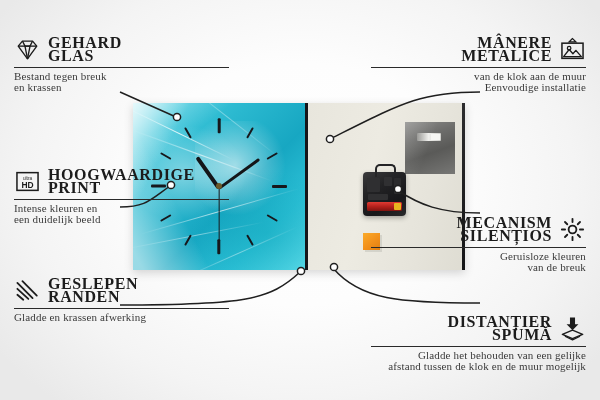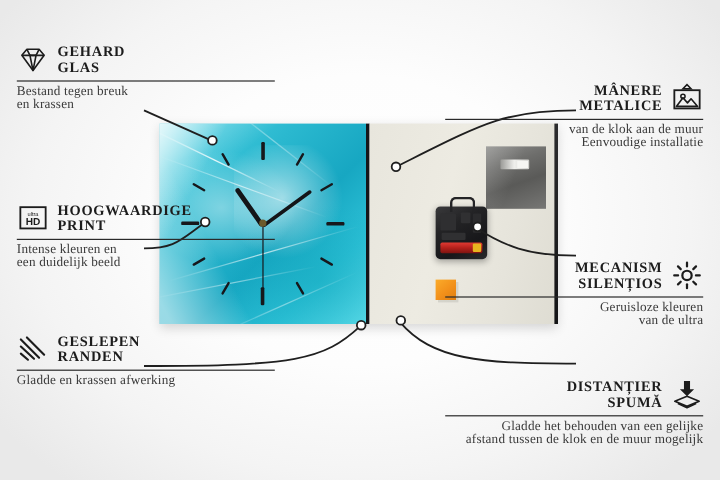--- a/index.html
+++ b/index.html
@@ -14,36 +14,36 @@
       radial-gradient(ellipse 62% 72% at 50% 46%, #ffffff 0%, #fdfdfd 42%, #f4f4f4 74%, #e9e9e9 100%);
   }
 
   
   .feat{position:absolute;width:215px;}
   .feat .head{display:flex;align-items:center;gap:7px;}
   .feat.left .head{justify-content:flex-start;}
   .feat.right .head{justify-content:flex-end;}
   .ico{width:27px;height:27px;flex:0 0 27px;display:block;}
   .ttl{
-    font-size:12px;font-weight:bold;letter-spacing:.6px;
+    font-size:16px;font-weight:bold;letter-spacing:.6px;
     line-height:12.6px;color:#1c1c1c;text-transform:uppercase;
   }
   .feat.right .ttl{text-align:right;}
   .rule{height:1px;background:#2a2a2a;margin:4px 0 3px 0;width:100%;}
   .desc{
     font-size:11px;line-height:11.4px;color:#3a3a3a;
     letter-spacing:.15px;
   }
   .feat.right .desc{text-align:right;}
 
   
   #f-glas   {left:14px; top:36px;}
   #f-print  {left:14px; top:168px;}
   #f-randen {left:14px; top:277px;}
-  #f-manere {left:371px;top:36px;margin-top:32px;}
+  #f-manere {left:371px;top:36px;}
   #f-mecan  {left:371px;top:168px;margin-top:48px;}
   #f-dist   {left:371px;top:275px;margin-top:40px;}
 
   
   #photo{
     position:absolute;left:133px;top:103px;width:332px;height:167px;
     box-shadow:0 3px 9px rgba(0,0,0,.16);
   }
   #clockpanel{
     position:absolute;left:0;top:0;width:172px;height:167px;
@@ -291,21 +291,21 @@
           <path d="M7.1,7.1 L9.8,9.8"></path>
             <path d="M22.2,22.2 L24.9,24.9"></path>
           <path d="M24.9,7.1 L22.2,9.8"></path>
             <path d="M9.8,22.2 L7.1,24.9"></path>
         </g>
       </svg>
     </div>
     <div class="rule"></div>
     <div class="desc">
       <div>Geruisloze kleuren</div>
-      <div>van de ultra</div>
+      <div>van de breuk</div>
     </div>
   </div>
 
   <div class="feat right" id="f-dist">
     <div class="head">
       <div class="ttl">
         <div>DISTANȚIER</div>
         <div>SPUMĂ</div>
       </div>
       <svg class="ico" viewBox="0 0 32 32">

